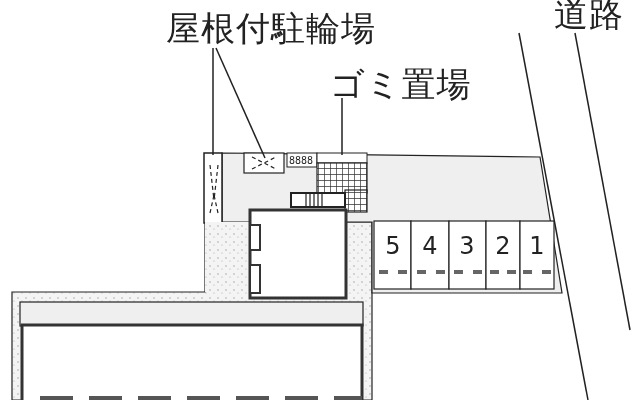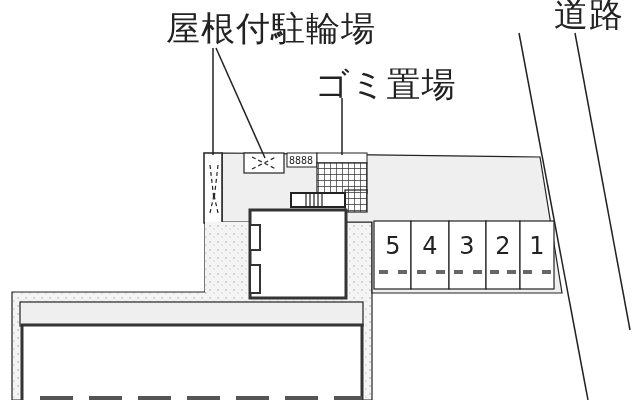--- a/index.html
+++ b/index.html
@@ -82,20 +82,20 @@
     <rect x="523" y="270" width="9" height="4"></rect>
       <rect x="542" y="270" width="9" height="4"></rect>
   </g>
 
   <line x1="213" y1="48" x2="213" y2="155" stroke="#222" stroke-width="1.5"></line>
   <line x1="216" y1="48" x2="265" y2="158" stroke="#222" stroke-width="1.5"></line>
   <line x1="342" y1="98" x2="342" y2="155" stroke="#222" stroke-width="1.5"></line>
 </svg>
 
 <div class="label" style="left:120px; top:6px;">屋根付駐輪場</div>
-<div class="label" style="left:269px; top:62px;text-align:center;">ゴミ置場</div>
+<div class="label" style="left:284px; top:62px;text-align:center;">ゴミ置場</div>
 <div class="label" style="left:508px; top:-8px;">道路</div>
 
 <div class="spot-num" style="left:378px; top:232px;">5</div>
 <div class="spot-num" style="left:415px; top:232px;">4</div>
 <div class="spot-num" style="left:452px; top:232px;">3</div>
 <div class="spot-num" style="left:488px; top:232px;">2</div>
 <div class="spot-num" style="left:522px; top:232px;">1</div>
 
 </body></html>

